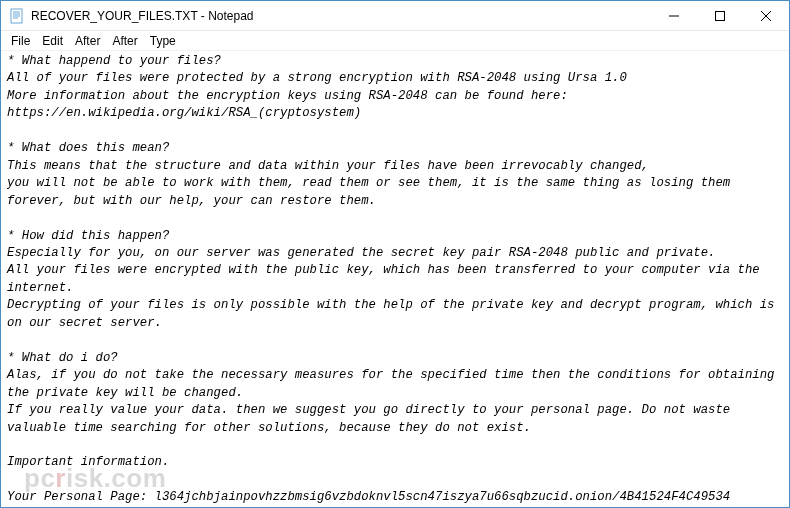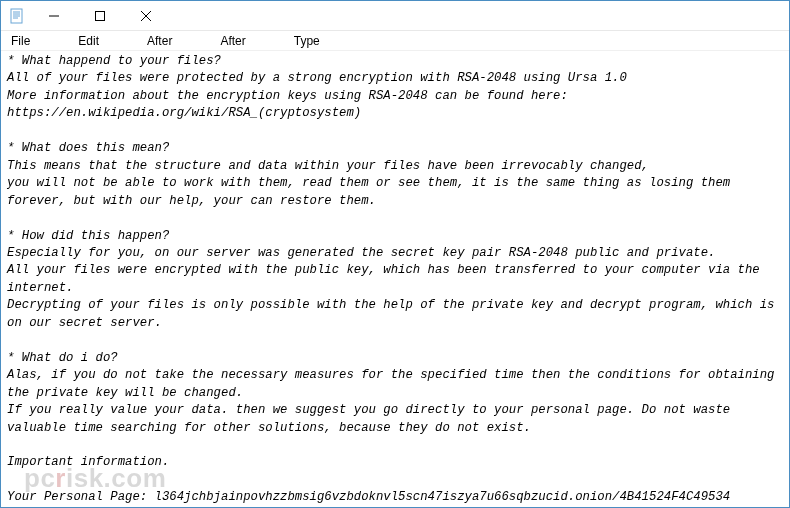--- a/index.html
+++ b/index.html
@@ -57,21 +57,20 @@
       cursor: pointer;
     }
     .win-btn.close { color: #000; }
     .menubar {
       height: 20px;
       background: #ffffff;
       display: flex;
       align-items: center;
       padding-left: 4px;
       border-bottom: 1px solid #f0f0f0;
-      gap: 36px;
     }
     .menu-item {
       padding: 2px 6px;
       font-size: 12px;
       color: #000;
       cursor: pointer;
     }
     .content {
       flex: 1;
       padding: 2px 6px;
@@ -108,20 +107,21 @@
   <div class="titlebar">
     <span class="titlebar-icon">
       <svg width="16" height="16" viewBox="0 0 16 16">
         <rect x="2" y="1" width="11" height="14" fill="#fff" stroke="#6aa6d6" stroke-width="1"></rect>
         <line x1="4" y1="4" x2="11" y2="4" stroke="#6aa6d6" stroke-width="1"></line>
         <line x1="4" y1="6" x2="11" y2="6" stroke="#6aa6d6" stroke-width="1"></line>
         <line x1="4" y1="8" x2="11" y2="8" stroke="#6aa6d6" stroke-width="1"></line>
         <line x1="4" y1="10" x2="9" y2="10" stroke="#6aa6d6" stroke-width="1"></line>
       </svg>
     </span>
+    <div class="titlebar-title">RECOVER_YOUR_FILES.TXT - Notepad</div>
     <div class="window-controls">
       <button class="win-btn">
         <svg width="10" height="10" viewBox="0 0 10 10">
             <line x1="0" y1="5" x2="10" y2="5" stroke="#000" stroke-width="1"></line>
           </svg>
       </button>
       <button class="win-btn">
         <svg width="10" height="10" viewBox="0 0 10 10">
             <rect x="0.5" y="0.5" width="9" height="9" fill="none" stroke="#000" stroke-width="1"></rect>
           </svg>

